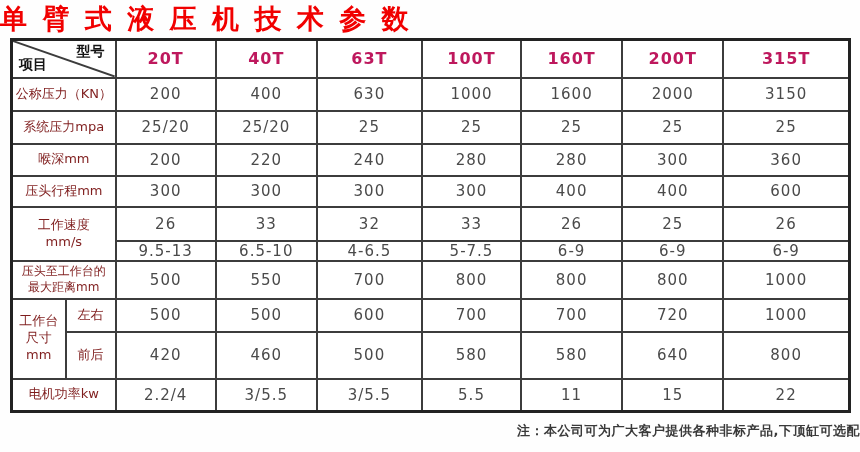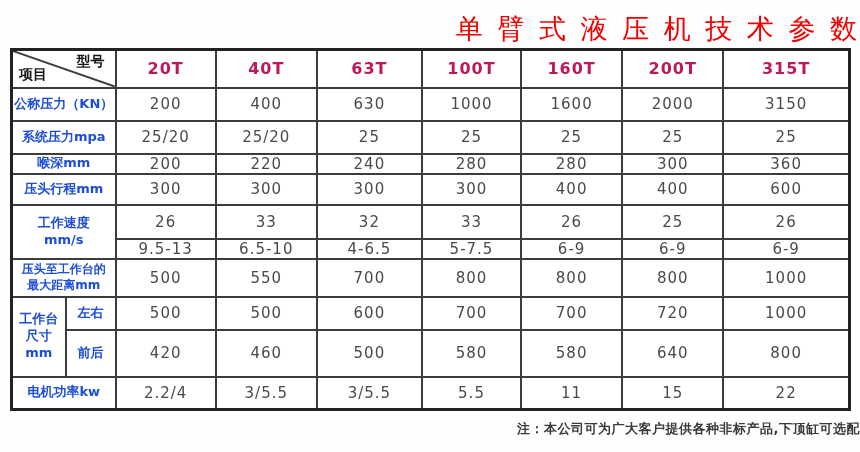--- a/index.html
+++ b/index.html
@@ -4,49 +4,49 @@
 <style>
   html,body { margin:0; padding:0; }
   body {
     width:860px; height:452px;
     background:#fefefe;
     font-family:"DejaVu Sans","Liberation Sans",sans-serif;
     position:relative;
     overflow:hidden;
   }
   .title {
-    text-align:right;
+    text-align:left;
     color:#f10000;
     font-size:27px;
-    font-weight:normal;
+    font-weight:bold;
     letter-spacing:3px;
-    padding-top:12px;
+    padding-top:2px;
     height:36px;
     line-height:34px;
   }
   table.specs {
     border-collapse:collapse;
     table-layout:fixed;
     margin-left:10px;
     width:841px;
     border:3px solid #222;
   }
   table.specs td {
     border:2px solid #3c3c3c;
     text-align:center;
     vertical-align:middle;
     padding:0;
     overflow:hidden;
     background:#ffffff;
   }
   td.g { background:#d2d2d2;margin-left:20px; }
   td.lbl {
-    font-weight:bold;
+    font-weight:normal;
     font-size:13px;
-    color:#1d4ed8;
+    color:#7f1d1d;
     white-space:pre-line;
     line-height:1.3;
   }
   td.val { font-size:15px; color:#4a4a4a; letter-spacing:1px; }
   td.colh { font-weight:bold; font-size:16px; color:#be185d; letter-spacing:1px; }
   td.corner { position:relative; }
   .corner svg { position:absolute; left:0; top:0; width:100%; height:100%; }
   .corner .c-top {
     position:absolute; top:2px; right:10px;
     font-weight:bold; font-size:14px; color:#141414;
@@ -115,21 +115,21 @@
     <td class="lbl g" colspan="2">系统压力mpa</td>
     <td class="val g">25/20</td>
     <td class="val g">25/20</td>
     <td class="val g">25</td>
     <td class="val g">25</td>
     <td class="val g">25</td>
     <td class="val g">25</td>
     <td class="val g">25</td>
   </tr>
 
-  <tr style="height:20px">
+  <tr style="height:32px">
     <td class="lbl" colspan="2">喉深mm</td>
     <td class="val">200</td>
     <td class="val">220</td>
     <td class="val">240</td>
     <td class="val">280</td>
     <td class="val">280</td>
     <td class="val">300</td>
     <td class="val">360</td>
   </tr>
 

